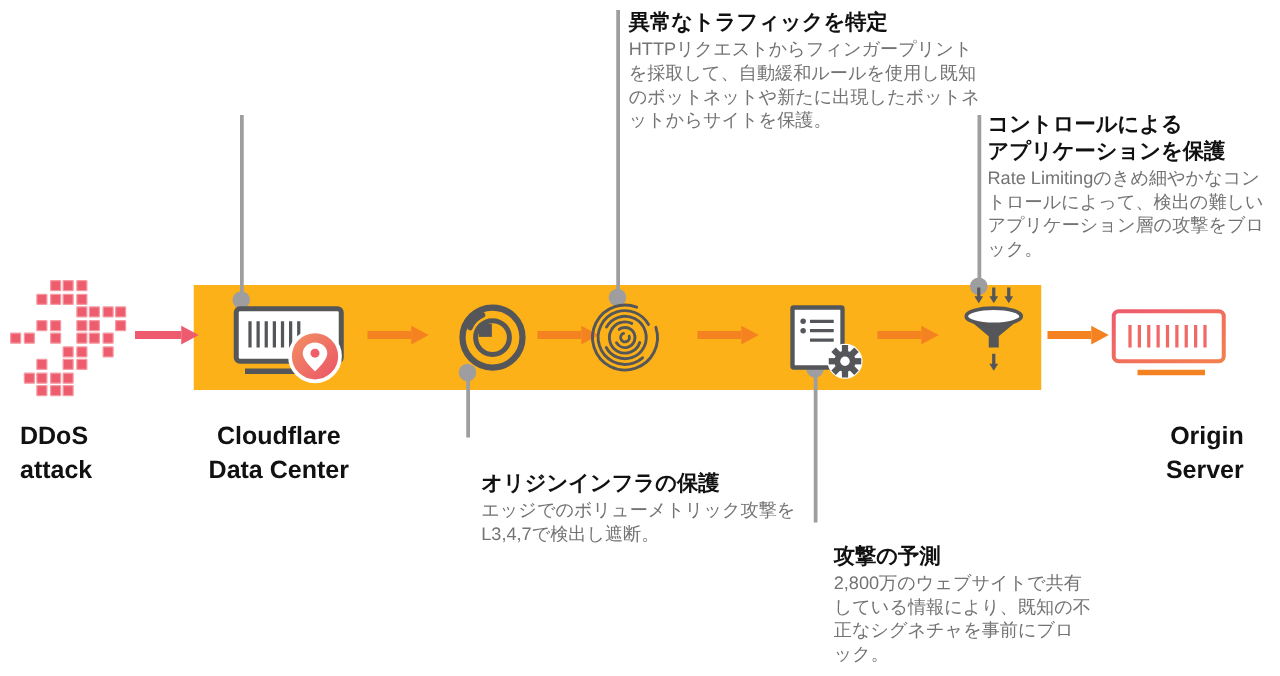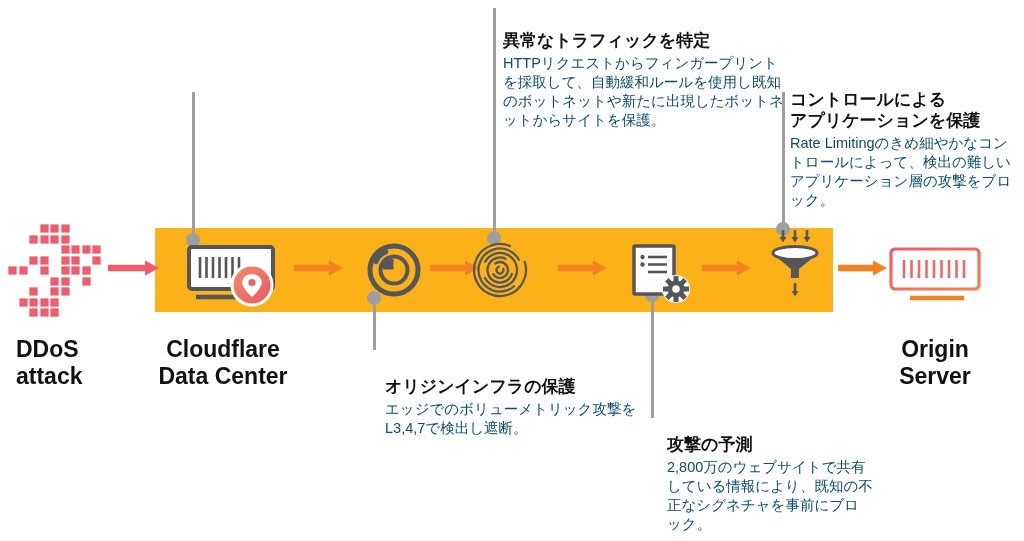--- a/index.html
+++ b/index.html
@@ -4,23 +4,23 @@
 <style>
   * { margin:0; padding:0; box-sizing:border-box; }
   html,body { background:#ffffff; }
   body { font-family:"Liberation Sans","DejaVu Sans",sans-serif; color:#1a1a1a; }
   .canvas { position:relative; width:1024px; height:541px; background:#ffffff; overflow:hidden; }
 
   .band { position:absolute; left:155px; top:228px; width:678px; height:84px; background:#FBB117; }
 
   .callout { position:absolute; }
   .callout .t-title { font-weight:bold; font-size:17px; line-height:21px; color:#111; white-space:pre-line; margin-bottom:3px; }
-  .callout .t-body { font-size:14.5px; line-height:19px; color:#0c4a6e; }
-
-  .node-label { position:absolute; font-weight:bold; font-size:23px; line-height:27px; color:#111; white-space:pre-line; }
+  .callout .t-body { font-size:14.5px; line-height:19px; color:#737373; }
+
+  .node-label { position:absolute; font-weight:bold; font-size:20px; line-height:27px; color:#111; white-space:pre-line; }
 
   .vline { position:absolute; width:3px; background:#9E9EA0; }
   .dot { position:absolute; width:14px; height:14px; border-radius:50%; background:#9E9EA0; }
 
   .icon { position:absolute; }
   .arrow { position:absolute; }
 
   .ddos-grid { position:absolute; left:8px; top:224px; display:grid;
                grid-template-columns:repeat(9,9px); grid-auto-rows:9px; gap:1.5px; }
   .px { width:9px; height:9px; background:#EE5D6D; border:1.5px solid #F59AA3; border-radius:1px; }
@@ -267,21 +267,21 @@
       <line x1="61" y1="14" x2="61" y2="32"></line>
         <line x1="68.5" y1="14" x2="68.5" y2="32"></line>
       <line x1="76" y1="14" x2="76" y2="32"></line>
     </g>
     <line x1="22" y1="52" x2="76" y2="52" stroke="#F58220" stroke-width="4.5"></line>
   </svg>
 
   <div class="callout" style="left:200px; top:91px; width:296px;">
   </div>
 
-  <div class="callout" style="left:503px; top:7px; width:288px;margin-top:23px;">
+  <div class="callout" style="left:503px; top:7px; width:288px;">
     <div class="t-title">異常なトラフィックを特定</div>
     <div class="t-body">HTTPリクエストからフィンガープリントを採取して、自動緩和ルールを使用し既知のボットネットや新たに出現したボットネットからサイトを保護。</div>
   </div>
 
   <div class="callout" style="left:790px; top:89px; width:230px;">
     <div class="t-title">コントロールによる
 アプリケーションを保護</div>
     <div class="t-body">Rate Limitingのきめ細やかなコントロールによって、検出の難しいアプリケーション層の攻撃をブロック。</div>
   </div>
 
@@ -292,16 +292,16 @@
 
   <div class="callout" style="left:667px; top:413px; width:206px;margin-top:21px;">
     <div class="t-title">攻撃の予測</div>
     <div class="t-body">2,800万のウェブサイトで共有している情報により、既知の不正なシグネチャを事前にブロック。</div>
   </div>
 
   <div class="node-label" style="left:16px; top:336px; width:110px; text-align:left;">DDoS
 attack</div>
   <div class="node-label" style="left:138px; top:336px; width:170px; text-align:center;">Cloudflare
 Data Center</div>
-  <div class="node-label" style="left:875px; top:336px; width:120px; text-align:center;">Origin
+  <div class="node-label" style="left:875px; top:336px; width:120px; text-align:right;">Origin
 Server</div>
 
 </div>
 
 </body></html>

